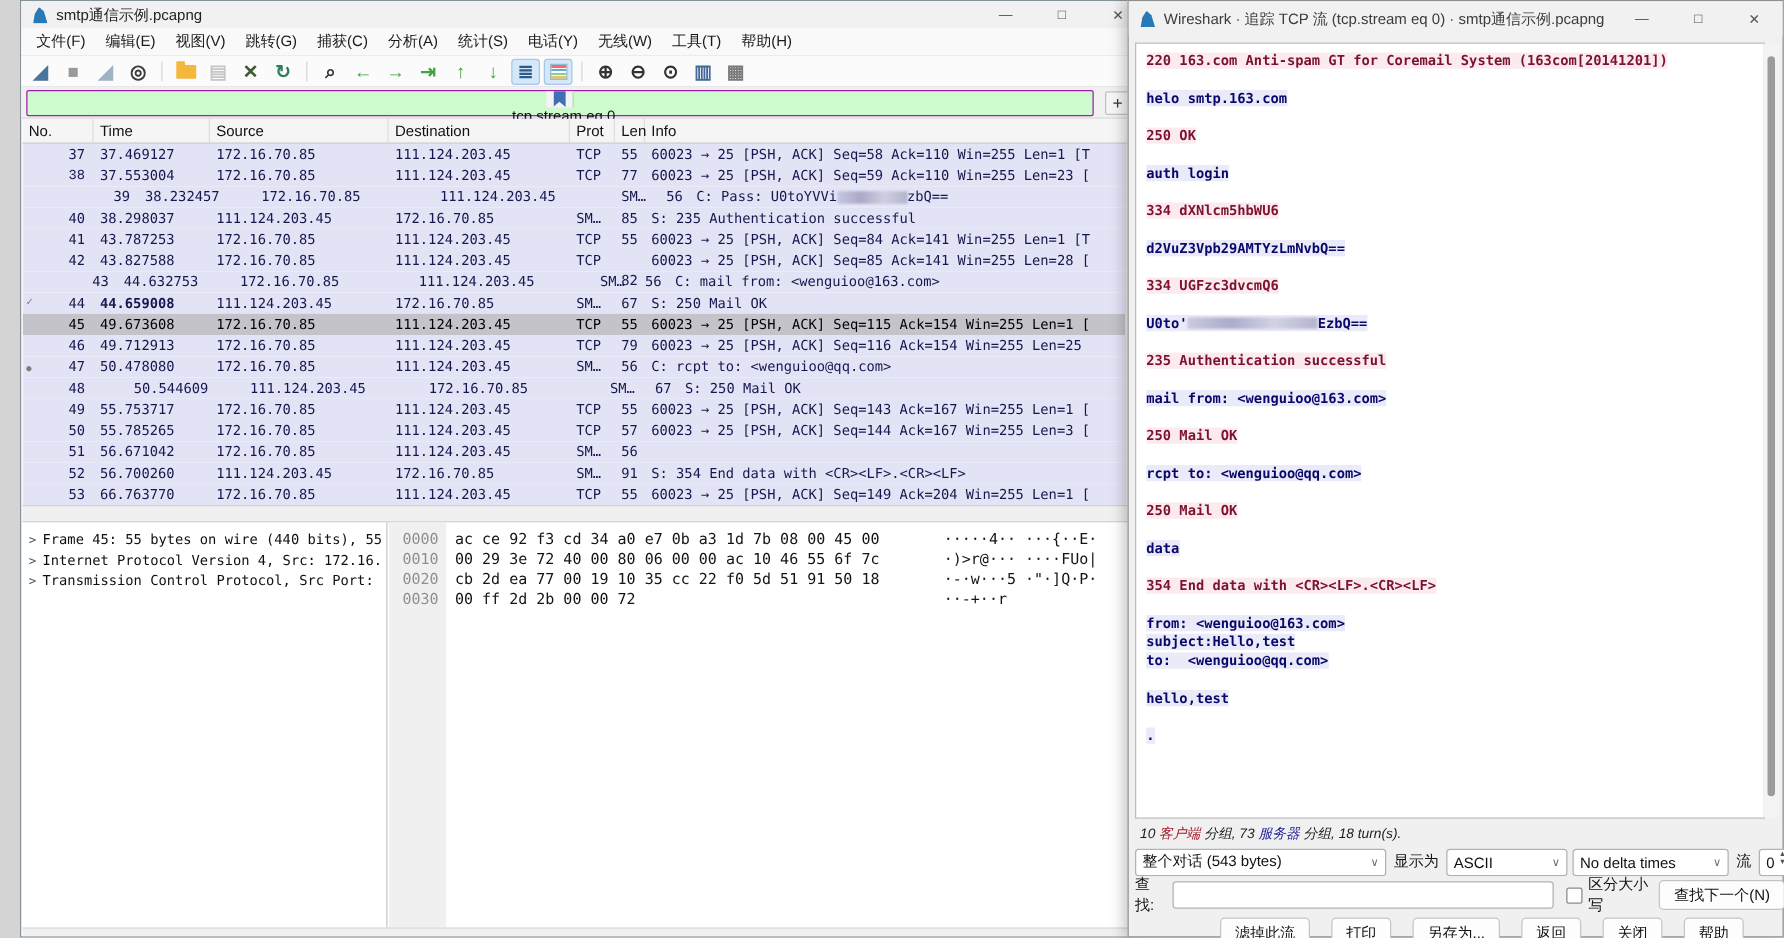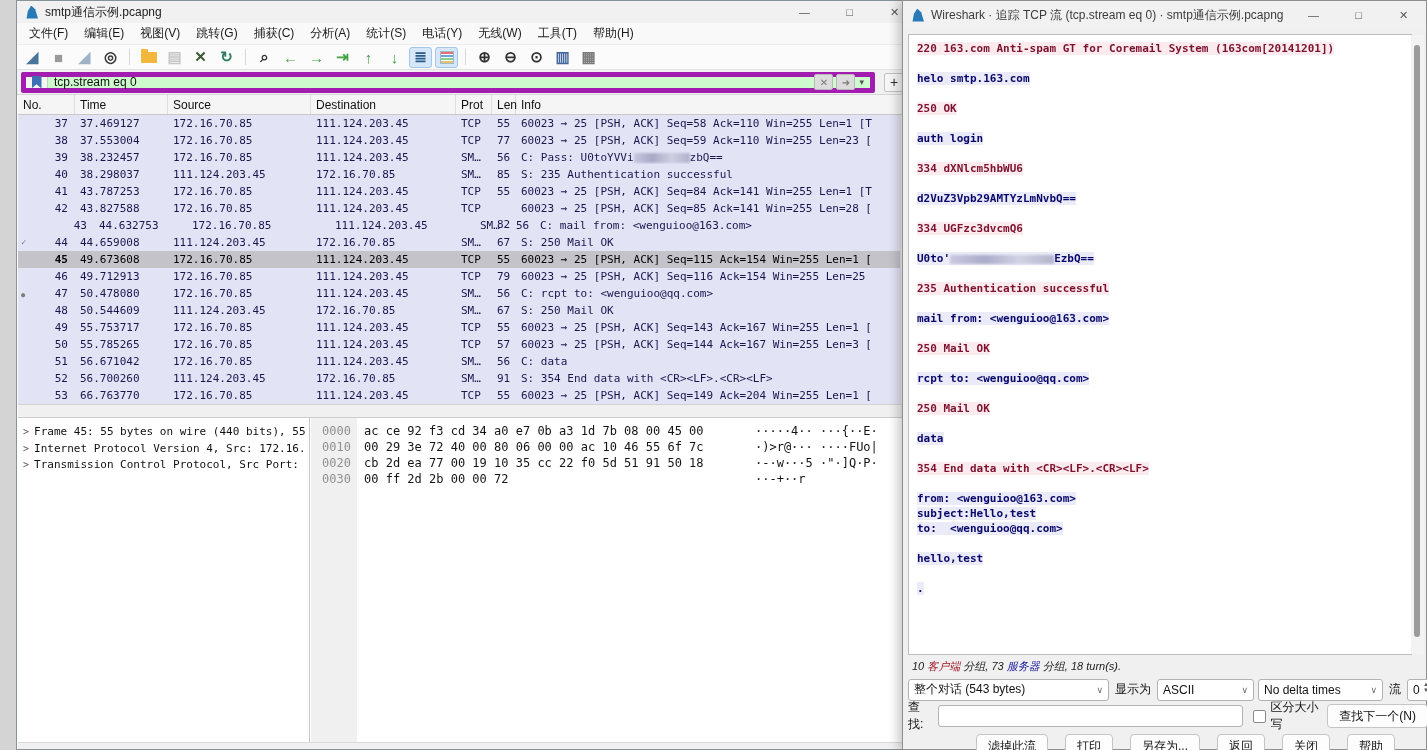--- a/index.html
+++ b/index.html
@@ -25,22 +25,22 @@
              font-size:15px; border-radius:3px; font-weight:bold; }
   .tb-icon.active { background:#d5e7f8; border:1px solid #a3c7e8; }
   .tb-sep { width:1px; height:16px; background:#d8d8d8; margin:0 4px; }
   .i-folder { width:16px; height:11px; background:#f3b73c; border-radius:1px; position:relative; display:block;}
   .i-folder::before { content:''; position:absolute; top:-3px; left:0; width:7px; height:3px;
                       background:#f3b73c; border-radius:1px 1px 0 0; }
   .i-stripes { width:14px; height:13px; border:1px solid #9db8cf; display:block;
      background:repeating-linear-gradient(180deg,#e87070 0 2px,#fff 2px 3px,#6aa5e0 3px 5px,#fff 5px 6px,#85cf90 6px 8px,#fff 8px 9px,#e3c468 9px 11px,#fff 11px 13px); }
   .filterbar { height:25px; background:#f1f1f1; display:flex; align-items:center;
                padding:2px 4px; border-bottom:1px solid #d6d6d6; }
-  .filter-field { width:854px; height:21px; background:#cdfbcd; border:5px solid #a21caf;
-                  display:flex; align-items:center; border-radius:2px; }
+  .filter-field { width:854px; height:21px; background:#cdfbcd; border:1px solid #a21caf;
+                  display:flex; align-items:center; border-radius:2px;flex-direction:column; }
   .bm-wrap { width:22px; height:100%; display:flex; align-items:center; justify-content:center;
              border-right:1px solid #b9d6b9; background:#f4f4f4; }
   .bm { width:10px; height:13px; background:#3f6fb5;
         clip-path:polygon(0 0,100% 0,100% 100%,50% 68%,0 100%); display:block; }
   .filter-text { flex:1; padding-left:6px; font-size:12px; color:#101010; }
   .ff-btn { width:19px; height:16px; background:#dcdcdc; border:1px solid #b9b9b9; border-radius:2px;
             display:flex; align-items:center; justify-content:center; font-size:10px; color:#7a7a7a; margin-right:3px; }
   .ff-chev { font-size:9px; color:#555; margin:0 6px 0 1px; }
   .plus-btn { width:20px; height:19px; margin-left:9px; background:#f6f6f6; border:1px solid #c2c2c2;
               border-radius:2px; display:flex; align-items:center; justify-content:center;
@@ -205,30 +205,30 @@
       <div class="pkt-row">
         <div class="pkt-cell num" style="width: 57px;">37</div>
         <div class="pkt-cell" style="width: 93px;">37.469127</div>
         <div class="pkt-cell" style="width: 143px;">172.16.70.85</div>
         <div class="pkt-cell" style="width: 145px;">111.124.203.45</div>
         <div class="pkt-cell" style="width: 36px;">TCP</div>
         <div class="pkt-cell" style="width: 24px;">55</div>
         <div class="pkt-cell info">60023 → 25 [PSH, ACK] Seq=58 Ack=110 Win=255 Len=1 [T</div>
       </div>
       <div class="pkt-row">
-        <div class="pkt-cell num" style="width: 57px;">38</div>
+        <div class="pkt-cell num" style="width: 57px; font-family: Liberation Mono, monospace;">38</div>
         <div class="pkt-cell" style="width: 93px;">37.553004</div>
         <div class="pkt-cell" style="width: 143px;">172.16.70.85</div>
         <div class="pkt-cell" style="width: 145px;">111.124.203.45</div>
         <div class="pkt-cell" style="width: 36px;">TCP</div>
         <div class="pkt-cell" style="width: 24px;">77</div>
         <div class="pkt-cell info">60023 → 25 [PSH, ACK] Seq=59 Ack=110 Win=255 Len=23 [</div>
       </div>
       <div class="pkt-row">
-        <div class="pkt-cell num" style="width: 57px;">39</div>
+        <div class="pkt-cell num" style="width: 57px; margin-left: 36px;">39</div>
         <div class="pkt-cell" style="width: 93px;">38.232457</div>
         <div class="pkt-cell" style="width: 143px;">172.16.70.85</div>
         <div class="pkt-cell" style="width: 145px;">111.124.203.45</div>
         <div class="pkt-cell" style="width: 36px;">SM…</div>
         <div class="pkt-cell" style="width: 24px;">56</div>
         <div class="pkt-cell info"><span>C: Pass: U0toYVVi</span><span class="redact" style="width: 56px;"></span><span>zbQ==</span></div>
       </div>
       <div class="pkt-row">
         <div class="pkt-cell num" style="width: 57px;">40</div>
         <div class="pkt-cell" style="width: 93px;">38.298037</div>
@@ -260,29 +260,29 @@
         <div class="pkt-cell num" style="width: 57px; margin-left: 19px;">43</div>
         <div class="pkt-cell" style="width: 93px;">44.632753</div>
         <div class="pkt-cell" style="width: 143px;">172.16.70.85</div>
         <div class="pkt-cell" style="width: 145px;">111.124.203.45</div>
         <div class="pkt-cell" style="width: 36px;">SM…</div>
         <div class="pkt-cell" style="width: 24px;">56</div>
         <div class="pkt-cell info">C: mail from: &lt;wenguioo@163.com&gt;</div>
       </div>
       <div class="pkt-row">
         <div class="pkt-cell num" style="width: 57px;">44<span class="mark check">✓</span></div>
-        <div class="pkt-cell" style="width: 93px;">44.659008</div>
+        <div class="pkt-cell" style="width: 93px; font-weight: bold;">44.659008</div>
         <div class="pkt-cell" style="width: 143px;">111.124.203.45</div>
         <div class="pkt-cell" style="width: 145px;">172.16.70.85</div>
         <div class="pkt-cell" style="width: 36px;">SM…</div>
         <div class="pkt-cell" style="width: 24px;">67</div>
         <div class="pkt-cell info">S: 250 Mail OK</div>
       </div>
       <div class="pkt-row selected">
-        <div class="pkt-cell num" style="width: 57px; font-weight: bold;">45</div>
+        <div class="pkt-cell num" style="width: 57px;">45</div>
         <div class="pkt-cell" style="width: 93px;">49.673608</div>
         <div class="pkt-cell" style="width: 143px;">172.16.70.85</div>
         <div class="pkt-cell" style="width: 145px;">111.124.203.45</div>
         <div class="pkt-cell" style="width: 36px;">TCP</div>
         <div class="pkt-cell" style="width: 24px;">55</div>
         <div class="pkt-cell info">60023 → 25 [PSH, ACK] Seq=115 Ack=154 Win=255 Len=1 [</div>
       </div>
       <div class="pkt-row">
         <div class="pkt-cell num" style="width: 57px;">46</div>
         <div class="pkt-cell" style="width: 93px;">49.712913</div>
@@ -296,21 +296,21 @@
         <div class="pkt-cell num" style="width: 57px;">47<span class="mark dot">●</span></div>
         <div class="pkt-cell" style="width: 93px;">50.478080</div>
         <div class="pkt-cell" style="width: 143px;">172.16.70.85</div>
         <div class="pkt-cell" style="width: 145px;">111.124.203.45</div>
         <div class="pkt-cell" style="width: 36px;">SM…</div>
         <div class="pkt-cell" style="width: 24px;">56</div>
         <div class="pkt-cell info">C: rcpt to: &lt;wenguioo@qq.com&gt;</div>
       </div>
       <div class="pkt-row">
         <div class="pkt-cell num" style="width: 57px;">48</div>
-        <div class="pkt-cell" style="width: 93px;">50.544609</div>
+        <div class="pkt-cell" style="width: 93px; margin-left: 27px;">50.544609</div>
         <div class="pkt-cell" style="width: 143px;">111.124.203.45</div>
         <div class="pkt-cell" style="width: 145px;">172.16.70.85</div>
         <div class="pkt-cell" style="width: 36px;">SM…</div>
         <div class="pkt-cell" style="width: 24px;">67</div>
         <div class="pkt-cell info">S: 250 Mail OK</div>
       </div>
       <div class="pkt-row">
         <div class="pkt-cell num" style="width: 57px;">49</div>
         <div class="pkt-cell" style="width: 93px;">55.753717</div>
         <div class="pkt-cell" style="width: 143px;">172.16.70.85</div>
@@ -328,21 +328,20 @@
         <div class="pkt-cell" style="width: 24px;">57</div>
         <div class="pkt-cell info">60023 → 25 [PSH, ACK] Seq=144 Ack=167 Win=255 Len=3 [</div>
       </div>
       <div class="pkt-row">
         <div class="pkt-cell num" style="width: 57px;">51</div>
         <div class="pkt-cell" style="width: 93px;">56.671042</div>
         <div class="pkt-cell" style="width: 143px;">172.16.70.85</div>
         <div class="pkt-cell" style="width: 145px;">111.124.203.45</div>
         <div class="pkt-cell" style="width: 36px;">SM…</div>
         <div class="pkt-cell" style="width: 24px;">56</div>
-        <div class="pkt-cell info">C: data</div>
       </div>
       <div class="pkt-row">
         <div class="pkt-cell num" style="width: 57px;">52</div>
         <div class="pkt-cell" style="width: 93px;">56.700260</div>
         <div class="pkt-cell" style="width: 143px;">111.124.203.45</div>
         <div class="pkt-cell" style="width: 145px;">172.16.70.85</div>
         <div class="pkt-cell" style="width: 36px;">SM…</div>
         <div class="pkt-cell" style="width: 24px;">91</div>
         <div class="pkt-cell info">S: 354 End data with &lt;CR&gt;&lt;LF&gt;.&lt;CR&gt;&lt;LF&gt;</div>
       </div>

